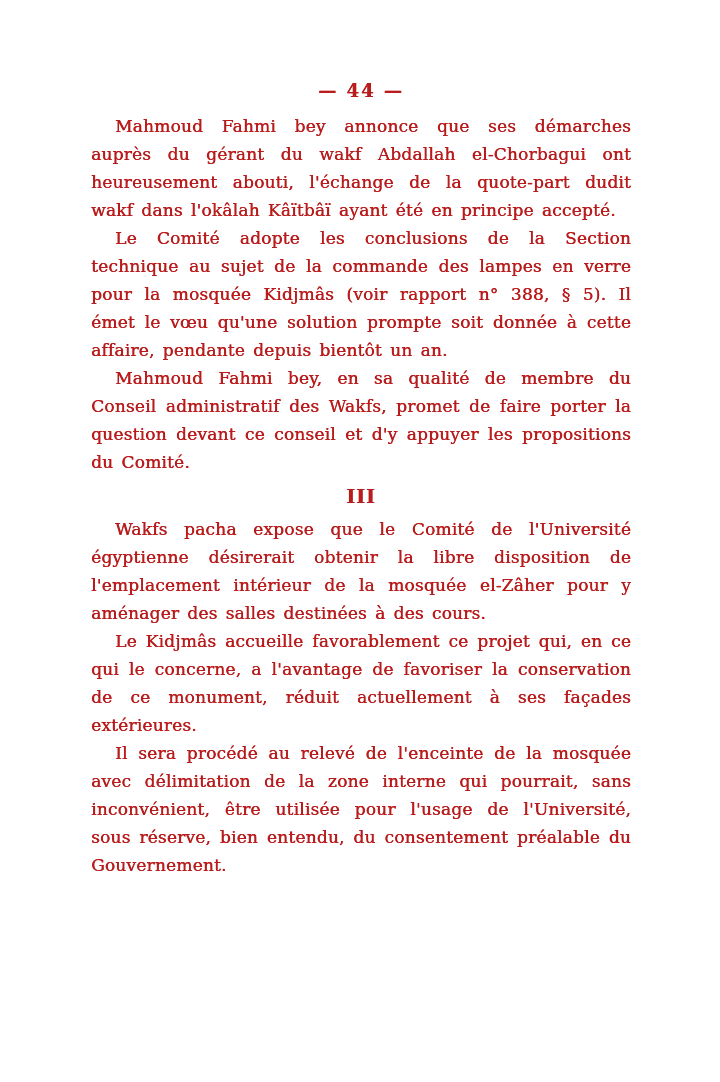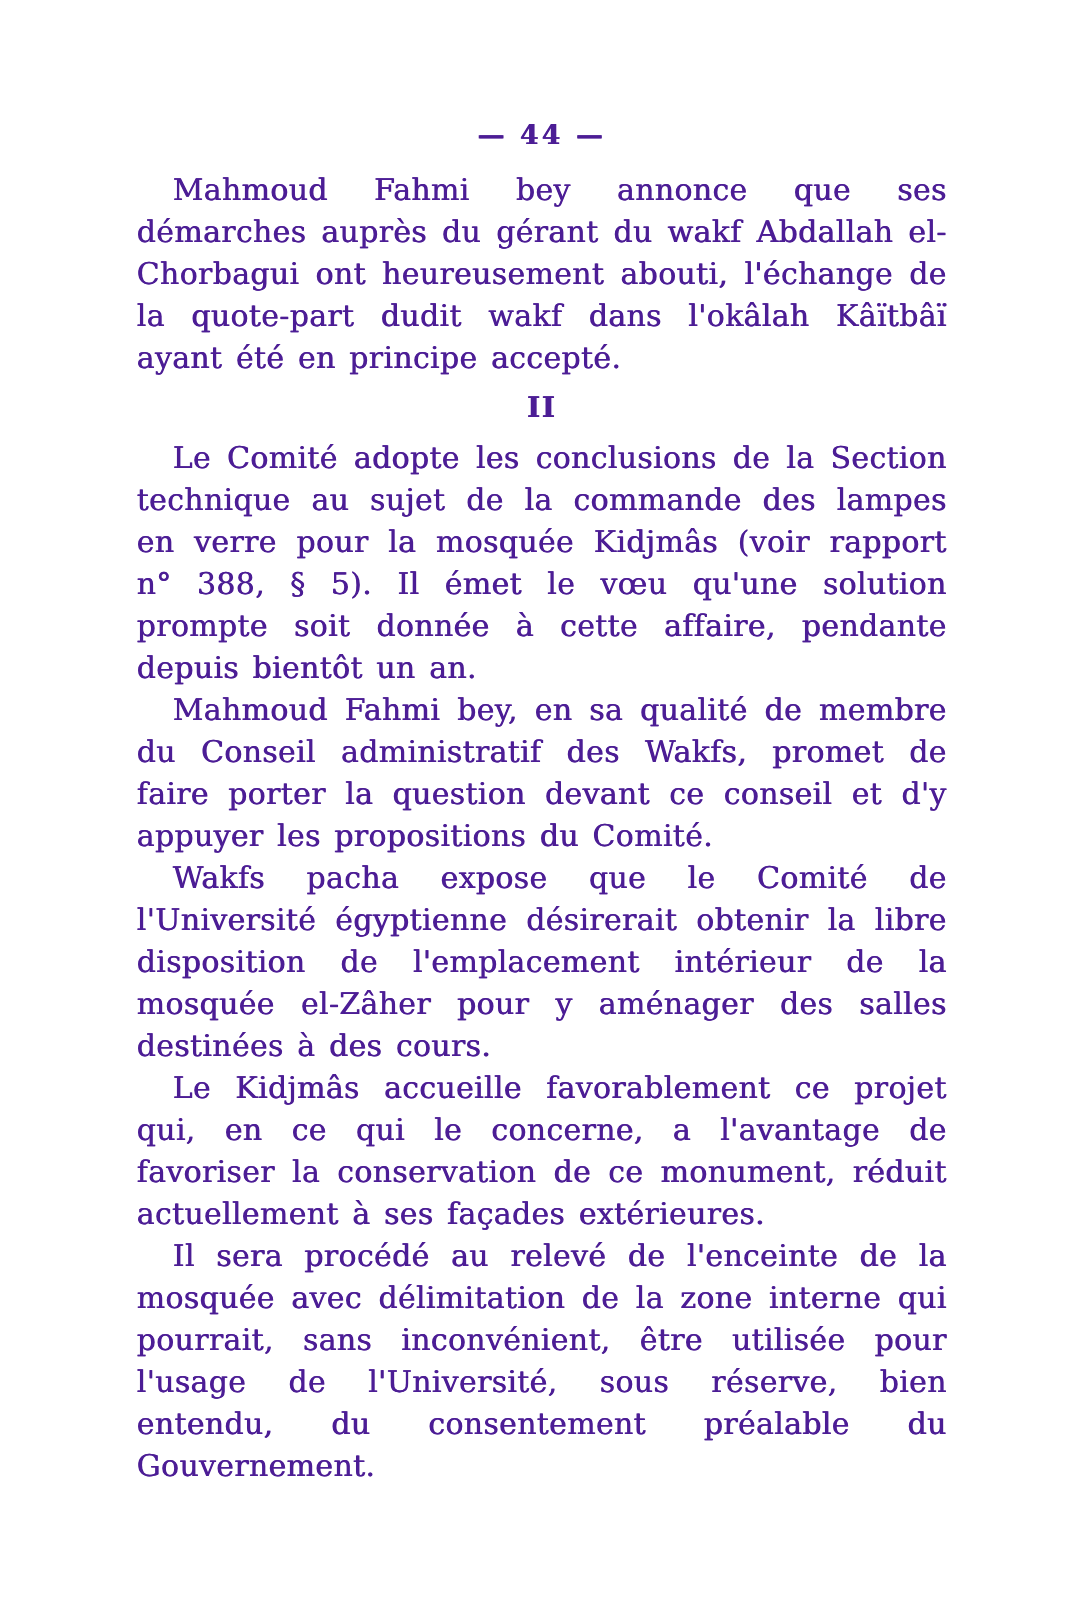--- a/index.html
+++ b/index.html
@@ -7,39 +7,39 @@
     padding: 0;
     background: #ffffff;
   }
   .sheet {
     position: relative;
     width: 720px;
     height: 1082px;
     background: #ffffff;
     overflow: hidden;
     font-family: "DejaVu Serif", "Liberation Serif", serif;
-    color: #4c1d95;
+    color: #b91c1c;
   }
   .text-block {
     position: absolute;
     left: 91px;
     top: 80px;
     width: 540px;
   }
   .folio {
     text-align: center;
     font-size: 18px;
     font-weight: bold;
     letter-spacing: 2px;
     margin: 0 0 11px 0;
     text-shadow: 0.4px 0 0 currentColor;
   }
   .body-text p {
     margin: 0;
-    font-size: 20px;
+    font-size: 17px;
     line-height: 28px;
     text-align: justify;
     text-indent: 24px;
     letter-spacing: 0.2px;
     word-spacing: 2.5px;
     text-shadow: 0.4px 0 0 currentColor;
   }
   .section-heading {
     margin: 9px 0 8px 0;
     font-size: 19px;
@@ -54,27 +54,27 @@
 
 <div class="sheet">
   <div class="text-block">
 
     <div class="folio">— 44 —</div>
 
     <div class="body-text">
       <p>Mahmoud Fahmi bey annonce que ses démarches auprès du gérant du wakf Abdallah el-Chorbagui ont heureusement abouti, l'échange de la quote-part dudit wakf dans l'okâlah Kâïtbâï ayant été en principe accepté.</p>
     </div>
 
-    <div class="section-heading">II</div>
 
     <div class="body-text">
       <p>Le Comité adopte les conclusions de la Section technique au sujet de la commande des lampes en verre pour la mosquée Kidjmâs (voir rapport n° 388, § 5). Il émet le vœu qu'une solution prompte soit donnée à cette affaire, pendante depuis bientôt un an.</p>
       <p>Mahmoud Fahmi bey, en sa qualité de membre du Conseil administratif des Wakfs, promet de faire porter la question devant ce conseil et d'y appuyer les propositions du Comité.</p>
     </div>
 
+    <div class="section-heading">III</div>
 
     <div class="body-text">
       <p>Wakfs pacha expose que le Comité de l'Université égyptienne désirerait obtenir la libre disposition de l'emplacement intérieur de la mosquée el-Zâher pour y aménager des salles destinées à des cours.</p>
       <p>Le Kidjmâs accueille favorablement ce projet qui, en ce qui le concerne, a l'avantage de favoriser la conservation de ce monument, réduit actuellement à ses façades extérieures.</p>
       <p>Il sera procédé au relevé de l'enceinte de la mosquée avec délimitation de la zone interne qui pourrait, sans inconvénient, être utilisée pour l'usage de l'Université, sous réserve, bien entendu, du consentement préalable du Gouvernement.</p>
     </div>
 
   </div>
 </div>
 

